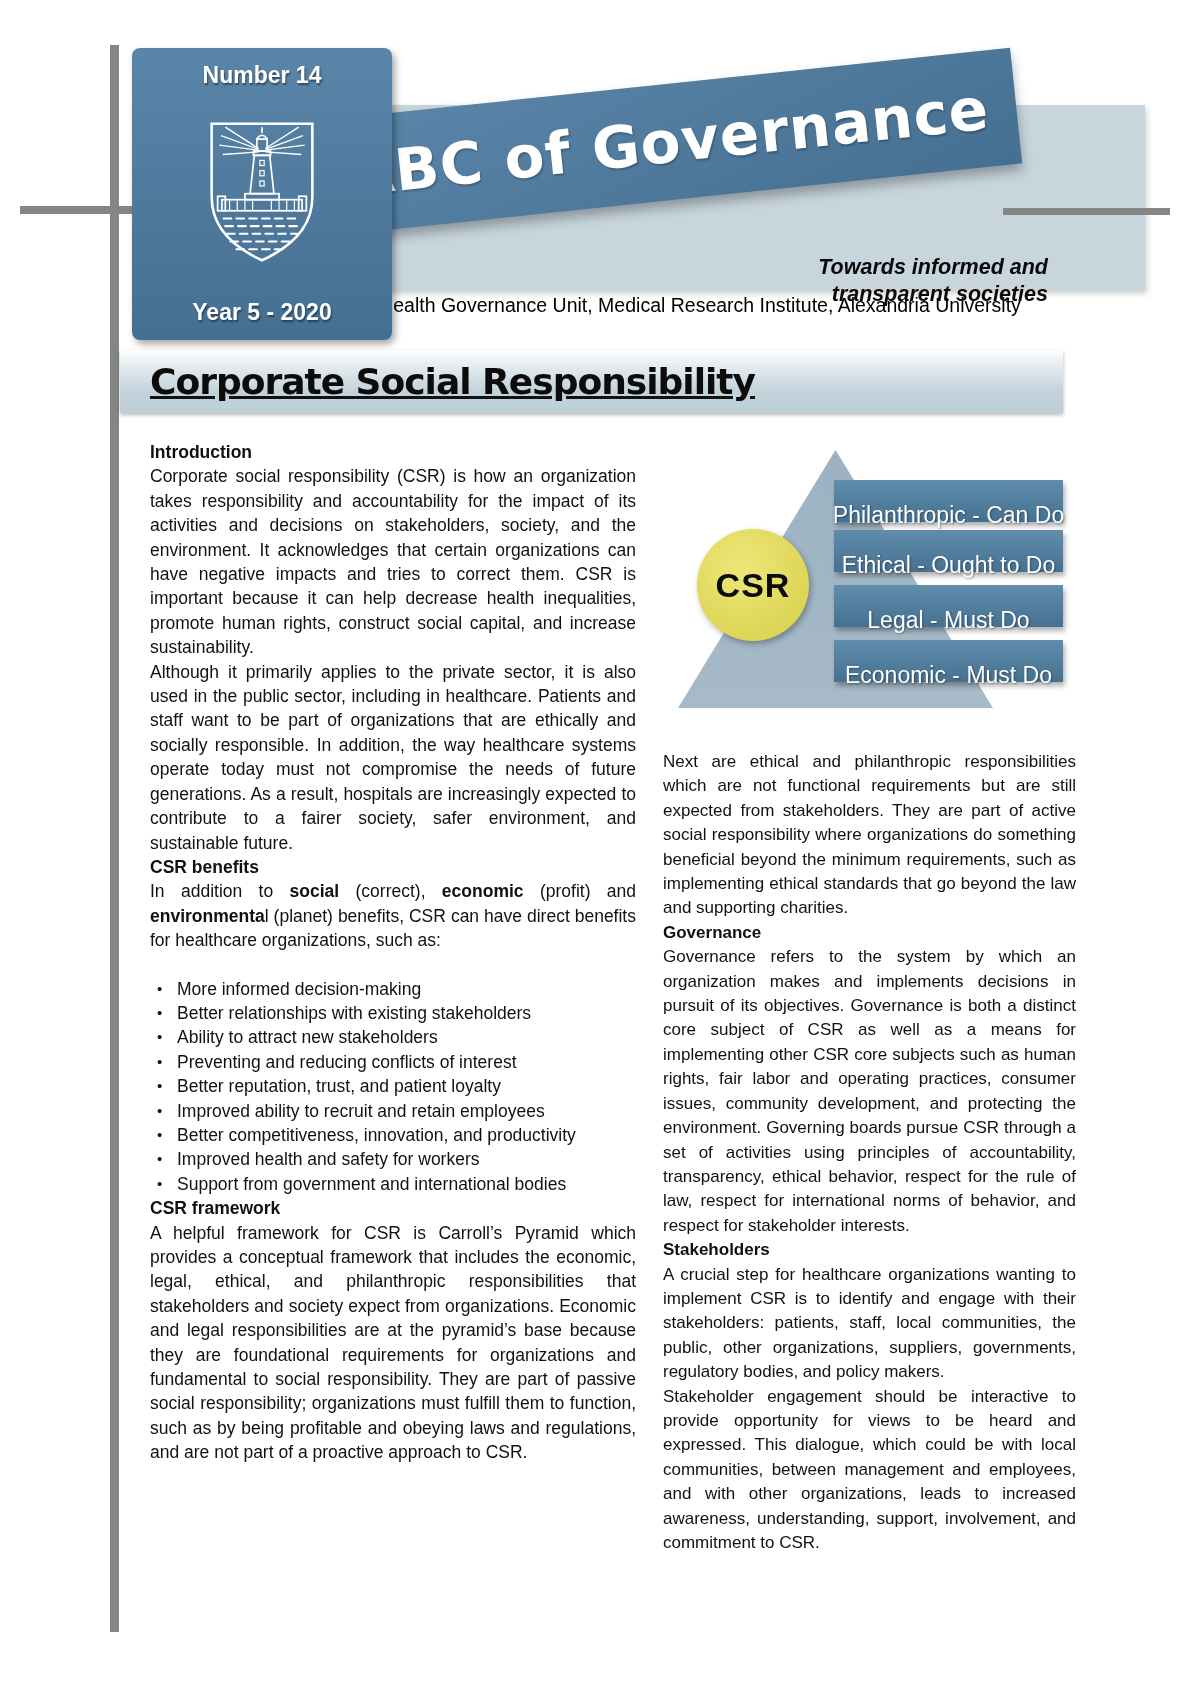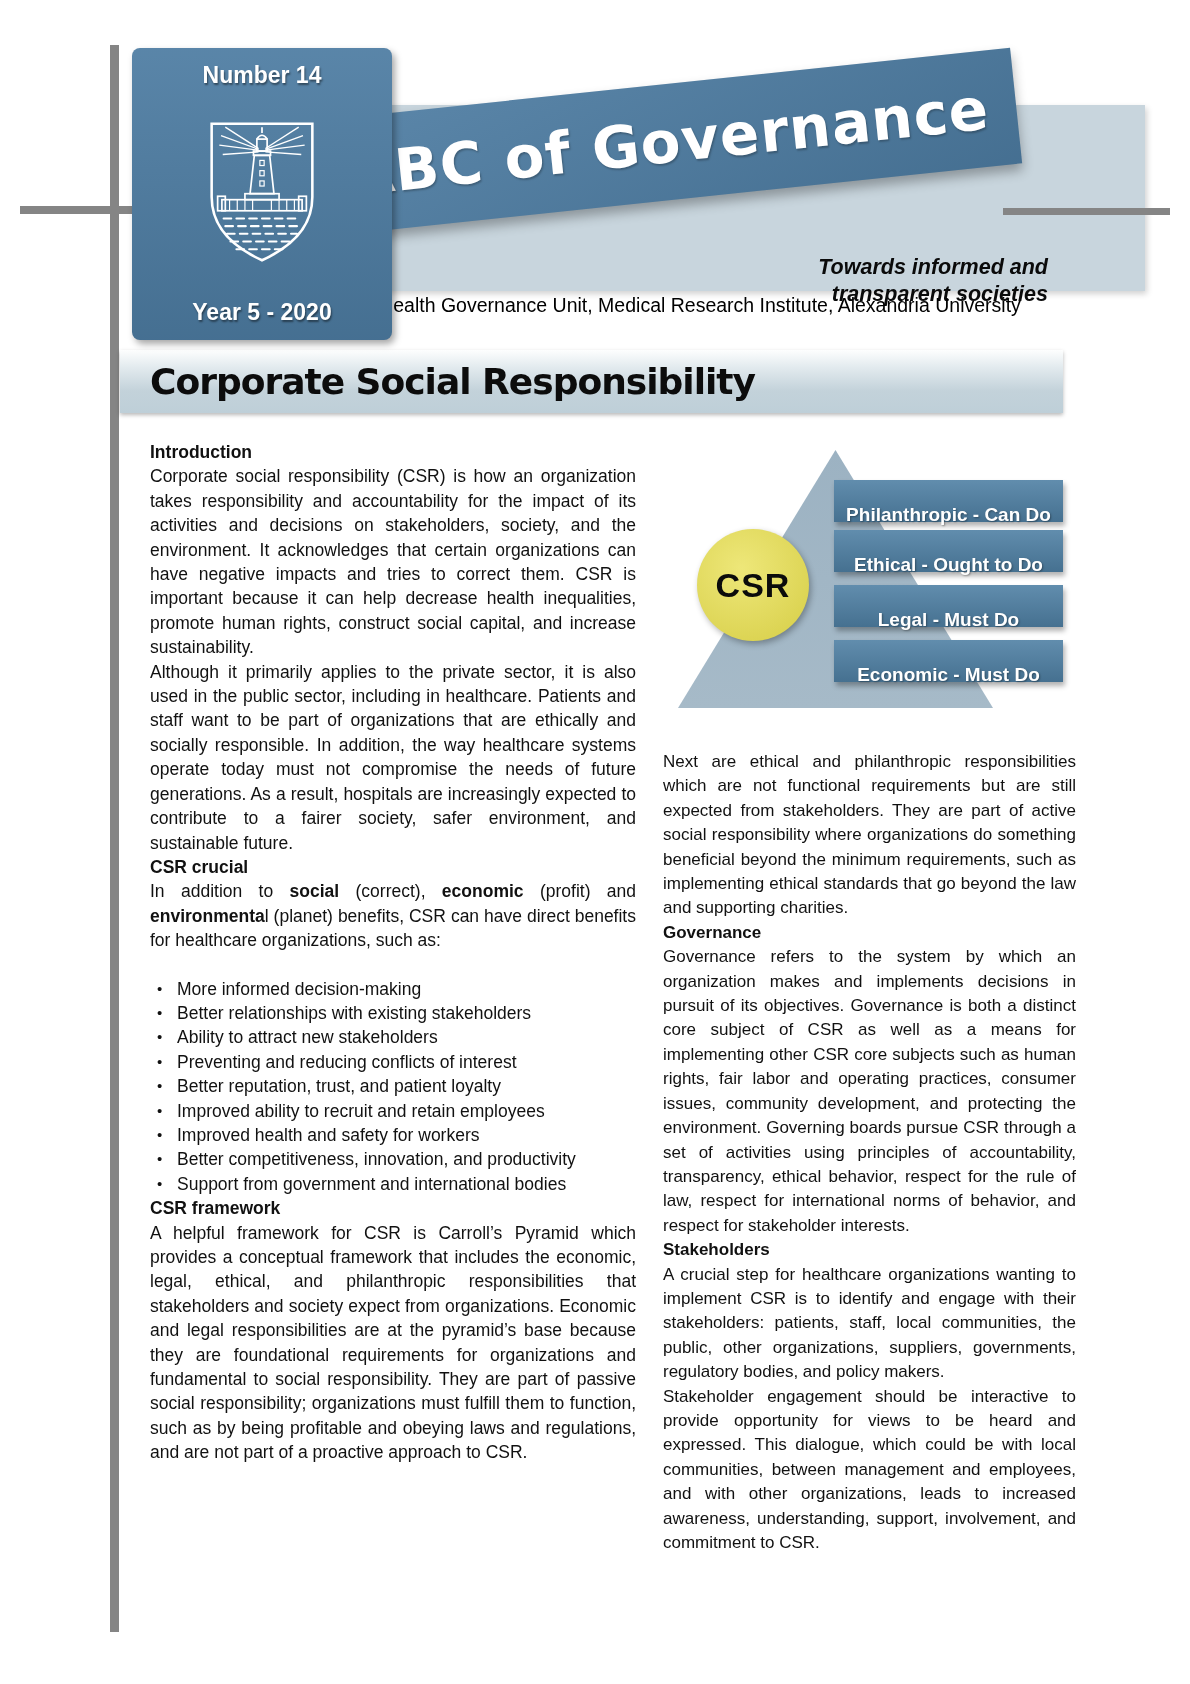--- a/index.html
+++ b/index.html
@@ -47,21 +47,21 @@
   .emblem{flex:0 0 auto;}
   .org-subtitle{
     position:absolute;left:330px;top:294px;width:740px;z-index:4;text-align:center;
     font-size:19.5px;color:#000;white-space:nowrap;
   }
   
   .title-bar{
     position:absolute;left:120px;top:350px;width:943px;height:63px;z-index:4;
     background:linear-gradient(to bottom,#fdfefe 0%,#e2eaee 28%,var(--titlebar-blue,#c3d2da) 65%,#becfd8 100%);
     box-shadow:0 2px 4px rgba(0,0,0,0.28);
-    display:flex;align-items:center;
+    display:flex;align-items:center;text-decoration:underline;
   }
   .article-title{
     font-family:"DejaVu Sans",sans-serif;font-weight:700;font-size:36px;letter-spacing:-1px;
     color:#0c0c0c;padding-left:30px;white-space:nowrap;
   }
   
   .col{position:absolute;top:440px;font-size:17.5px;line-height:24.4px;color:#111;}
   .col-left{left:150px;width:486px;}
   .col-right{left:663px;width:413px;font-size:17px;}
   .col h3{font-size:inherit;font-weight:700;margin:0;padding:0;}
@@ -79,21 +79,21 @@
     clip-path:polygon(50% 0, 100% 100%, 0 100%);
   }
   .pyr-bar{
     position:absolute;left:171px;width:229px;height:42px;
     background:var(--bar-blue,#4f80a4);
     background-image:linear-gradient(180deg, rgba(255,255,255,0.10), rgba(0,0,0,0.12));
     box-shadow:2px 4px 5px rgba(0,0,0,0.30);
     display:flex;align-items:center;justify-content:center;
   }
   .pyr-bar span{
-    color:#fff;font-weight:700;font-size:19px;white-space:nowrap;
+    color:#fff;font-weight:400;font-size:23px;white-space:nowrap;
     text-shadow:1px 1px 2px rgba(0,0,0,0.35);
     margin-top:28px;
   }
   .bar-0{top:40px;} .bar-1{top:90px;} .bar-2{top:145px;} .bar-3{top:200px;}
   .csr-circle{
     position:absolute;left:34px;top:89px;width:112px;height:112px;border-radius:50%;
     background:var(--csr-yellow,#e8df4c);
     background-image:radial-gradient(circle at 40% 35%, rgba(255,255,255,0.25), rgba(0,0,0,0.08));
     box-shadow:2px 3px 6px rgba(0,0,0,0.30);
     display:flex;align-items:center;justify-content:center;
@@ -180,32 +180,32 @@
 
   <div class="title-bar">
     <span class="article-title">Corporate Social Responsibility</span>
   </div>
 
   <div class="col col-left">
     <h3>Introduction</h3>
     <p>Corporate social responsibility (CSR) is how an organization takes responsibility and accountability for the impact of its activities and decisions on stakeholders, society, and the environment. It acknowledges that certain organizations can have negative impacts and tries to correct them. CSR is important because it can help decrease health inequalities, promote human rights, construct social capital, and increase sustainability.</p>
     <p class="sp">Although it primarily applies to the private sector, it is also used in the public sector, including in healthcare. Patients and staff want to be part of organizations that are ethically and socially responsible. In addition, the way healthcare systems operate today must not compromise the needs of future generations. As a result, hospitals are increasingly expected to contribute to a fairer society, safer environment, and sustainable future.</p>
 
-    <h3 class="sp">CSR crucial</h3>
+    <h3 class="sp">CSR benefits</h3>
     <p><span>In addition to </span><span class="b">social</span><span> (correct), </span><span class="b">economic</span><span> (profit) and </span><span class="b">environmenta</span><span>l (planet) benefits, CSR can have direct benefits for healthcare organizations, such as:</span></p>
 
     <ul class="benefits">
       <li>More informed decision-making</li>
       <li>Better relationships with existing stakeholders</li>
       <li>Ability to attract new stakeholders</li>
       <li>Preventing and reducing conflicts of interest</li>
       <li>Better reputation, trust, and patient loyalty</li>
       <li>Improved ability to recruit and retain employees</li>
+      <li>Better competitiveness, innovation, and productivity</li>
       <li>Improved health and safety for workers</li>
-      <li>Better competitiveness, innovation, and productivity</li>
       <li>Support from government and international bodies</li>
     </ul>
 
     <h3 class="sp">CSR framework</h3>
     <p>A helpful framework for CSR is Carroll’s Pyramid which provides a conceptual framework that includes the economic, legal, ethical, and philanthropic responsibilities that stakeholders and society expect from organizations. Economic and legal responsibilities are at the pyramid’s base because they are foundational requirements for organizations and fundamental to social responsibility. They are part of passive social responsibility; organizations must fulfill them to function, such as by being profitable and obeying laws and regulations, and are not part of a proactive approach to CSR.</p>
   </div>
 
   <div class="col col-right">
 
     <div class="figure">

